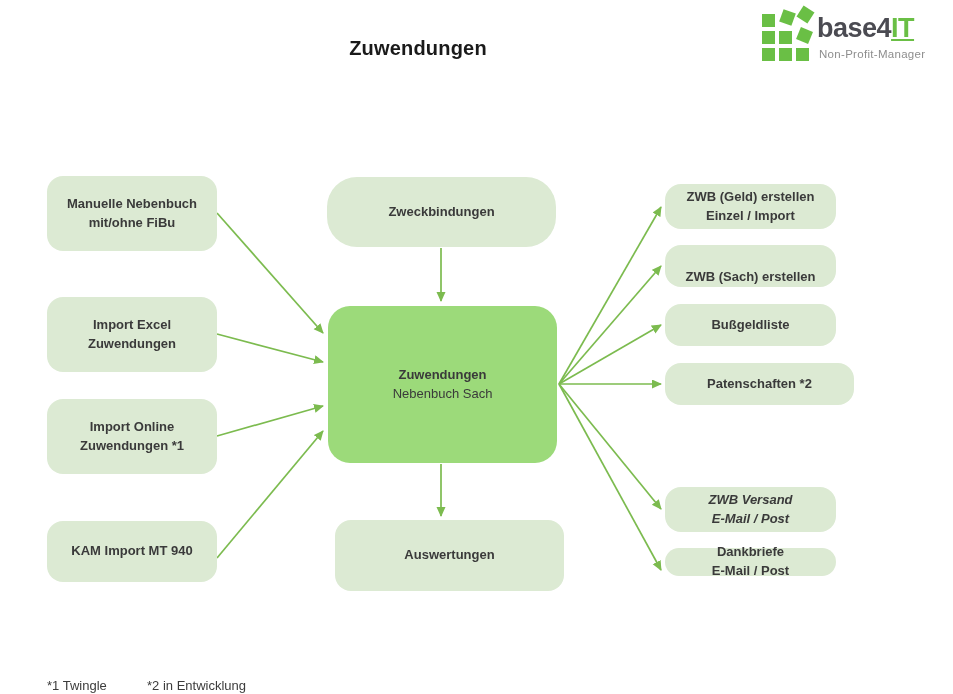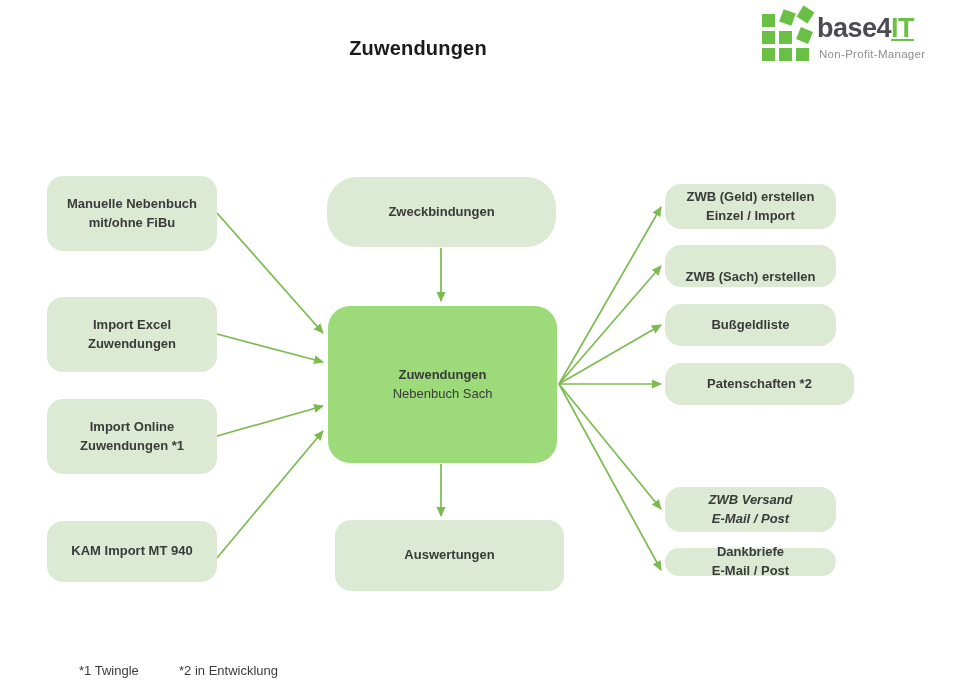--- a/index.html
+++ b/index.html
@@ -55,24 +55,23 @@
   }
   .light { background: var(--box-light, #dcead3); }
   .main  { background: var(--box-main, #9cda7a); border-radius: 22px; }
   .main .sub { font-weight: normal; }
   
   .arrows { position: absolute; left: 0; top: 0; pointer-events: none; }
   .arrows line { stroke: var(--arrow, #7cbb4f); stroke-width: 1.7; }
   .arrows .ah-fill { fill: var(--arrow, #7cbb4f); }
   
   .footnote {
-    position: absolute; top: 663px;
+    position: absolute; top: 678px;
     font-size: 13px; font-weight: normal;
     color: #3c3c3c;
-    margin-left: 32px;
   }
 </style>
 </head>
 <body>
 
 <div class="page-title">Zuwendungen</div>
 
 <div class="logo">
   <div class="logo-mark">
     <div class="sq" style="left:7px;  top:2px;"></div>

